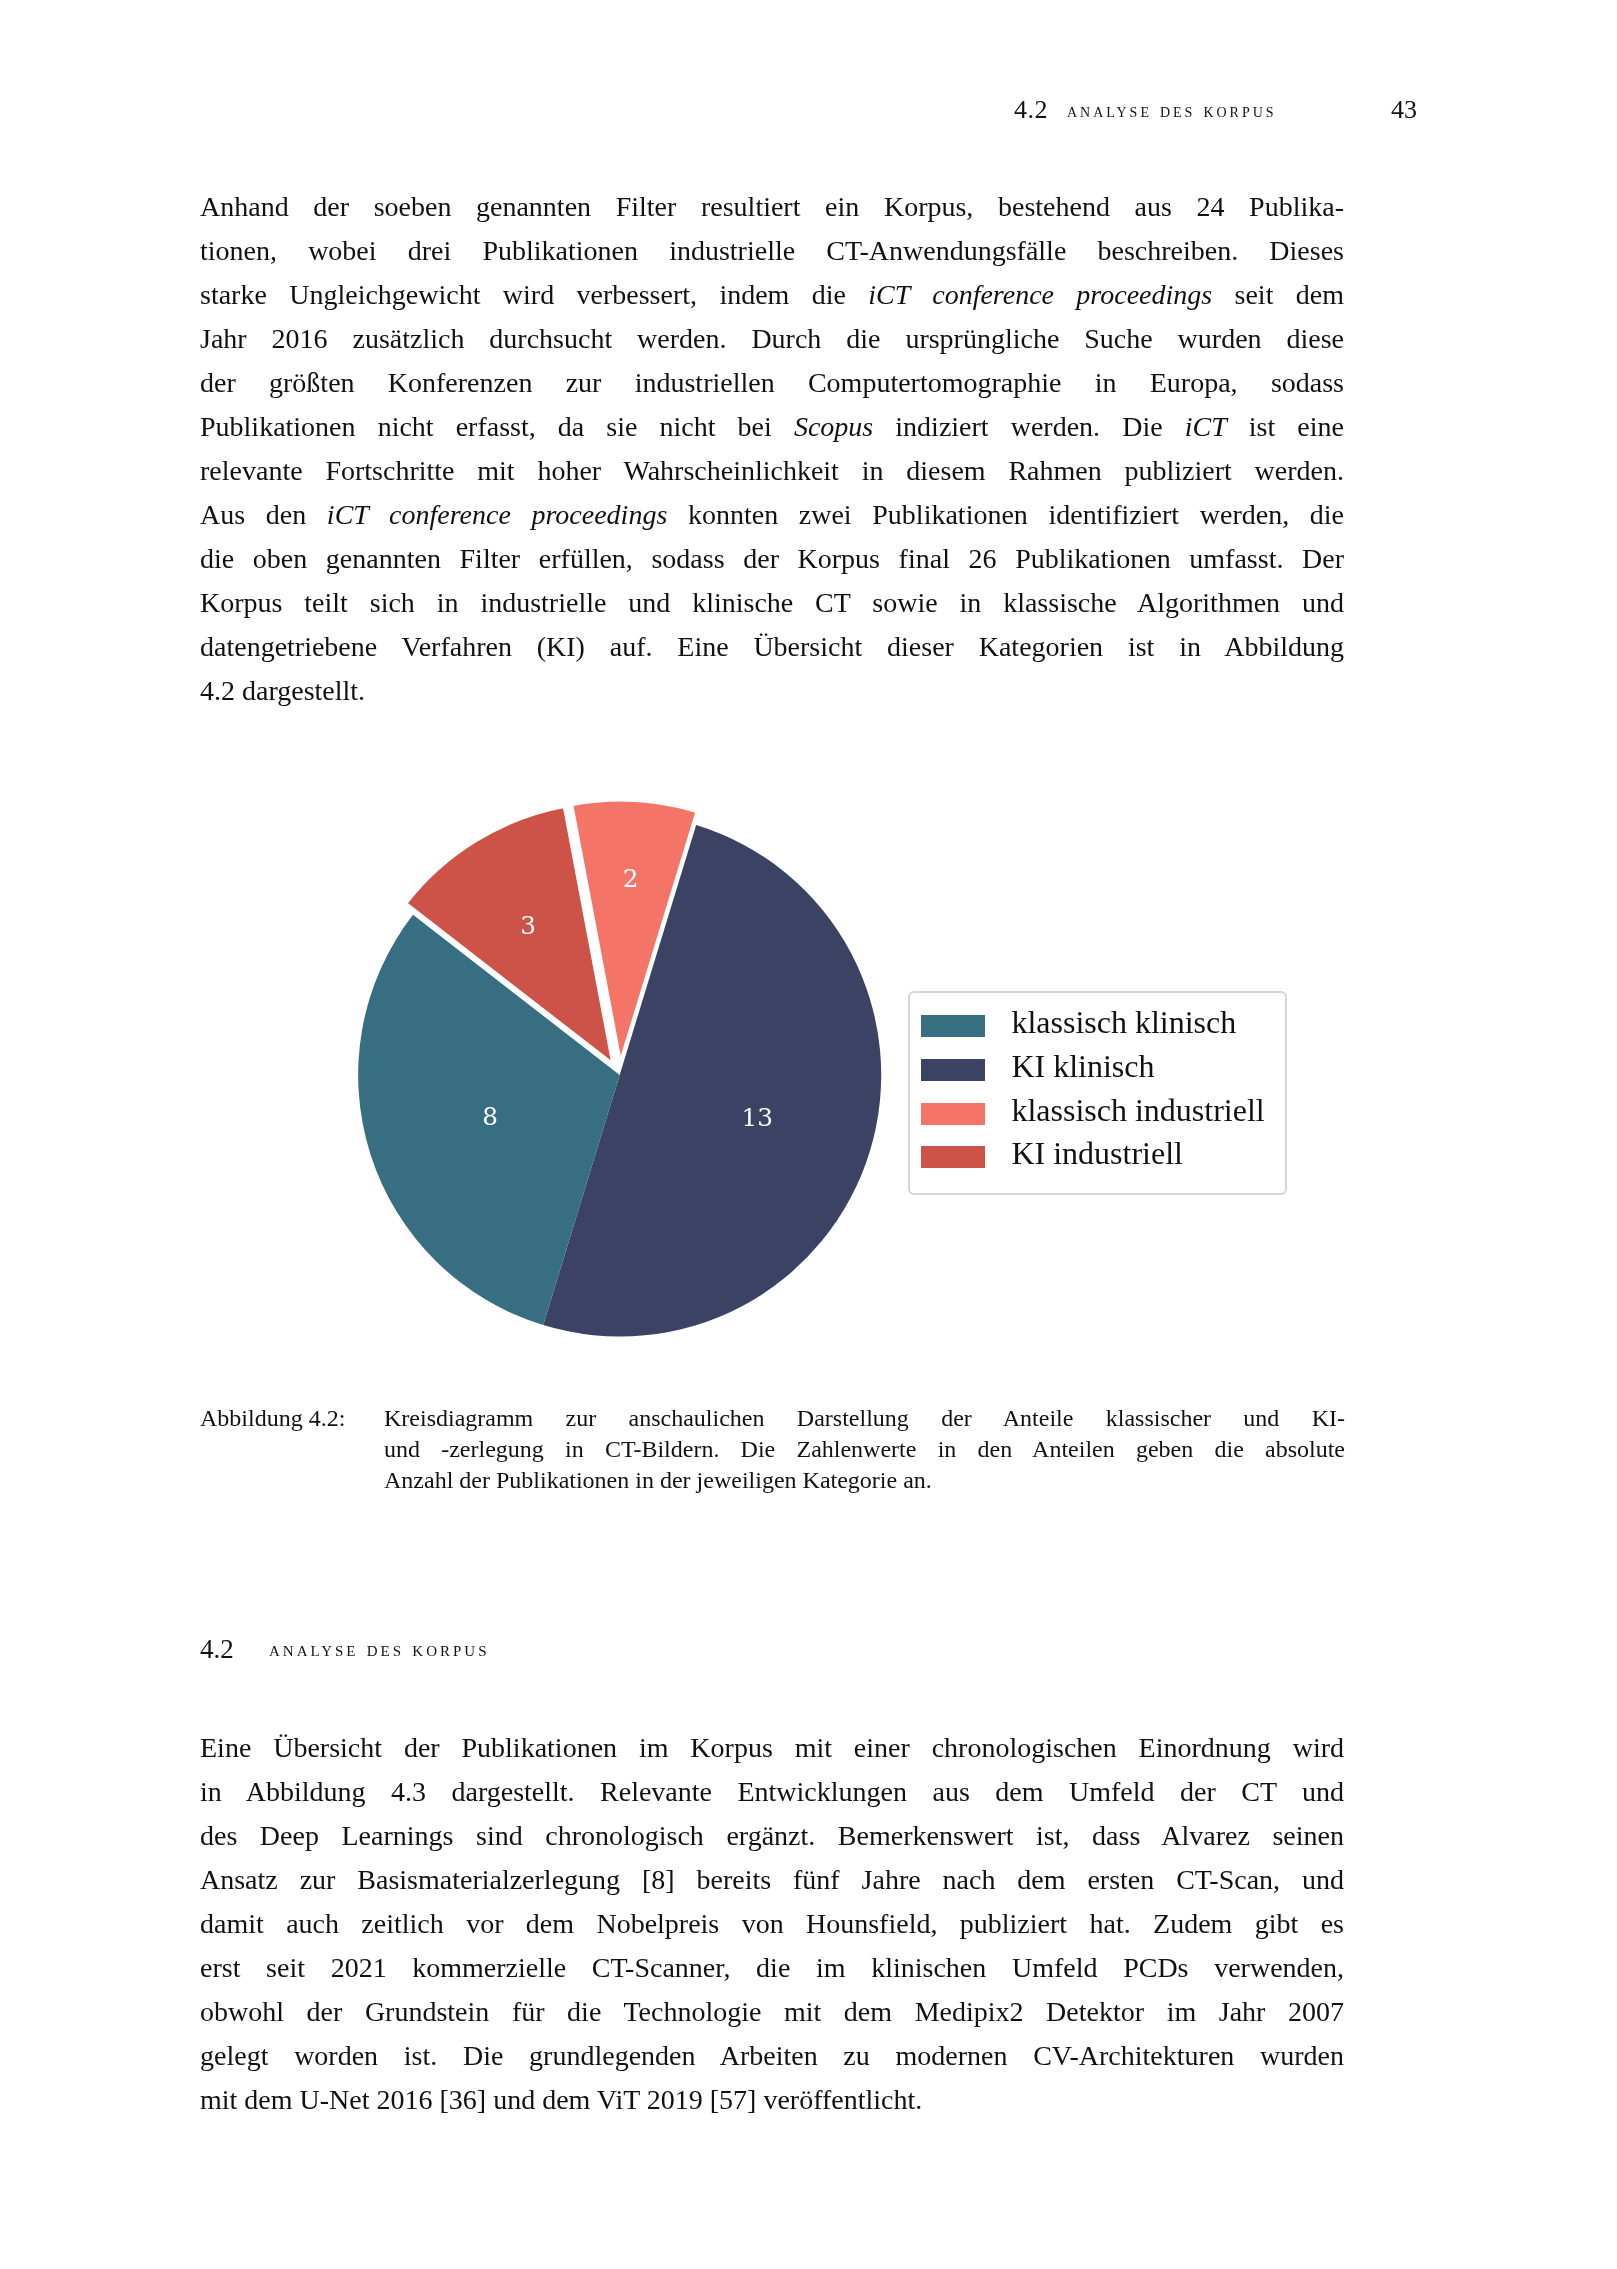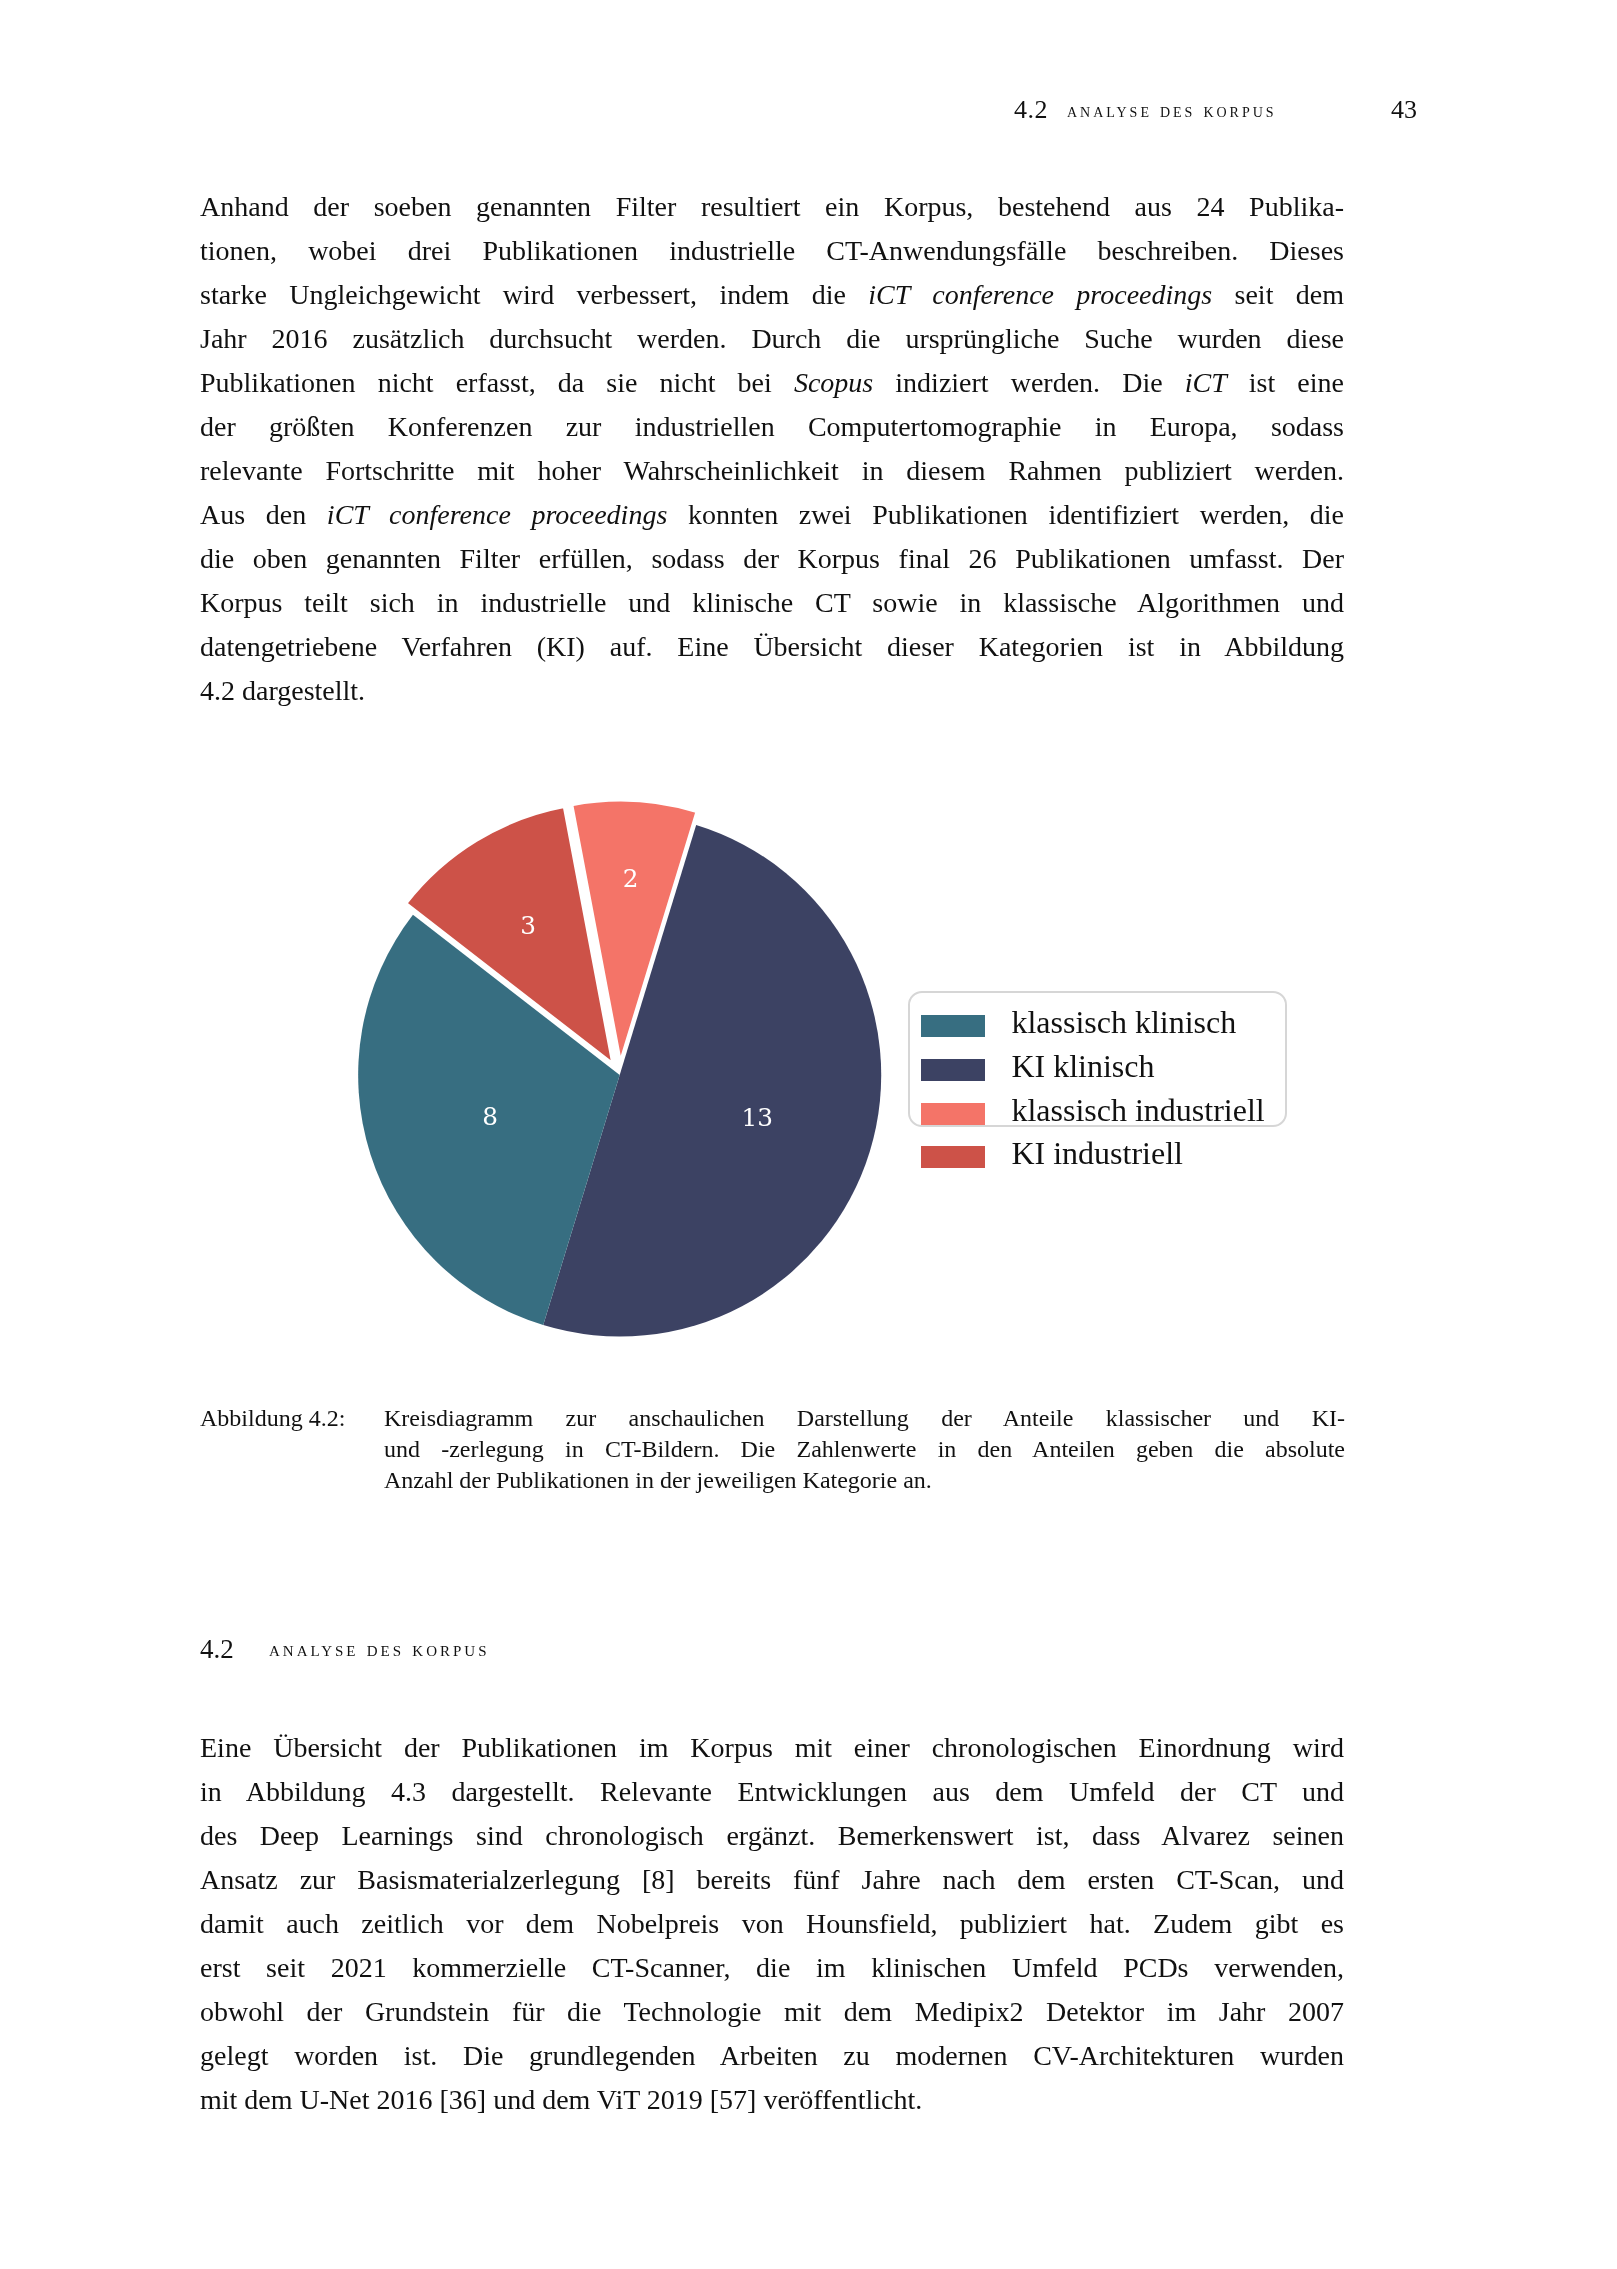--- a/index.html
+++ b/index.html
@@ -9,22 +9,22 @@
   .rh-num { position: absolute; left: 63px; top: 0; font-size: 26px; letter-spacing: 0.5px; }
   .rh-title { position: absolute; left: 116px; top: 3.8px; font-size: 20px; letter-spacing: 3px; font-variant: small-caps; text-transform: lowercase; }
   .rh-page { position: absolute; left: 440px; top: 0; font-size: 26px; }
   .para { position: absolute; left: 200px; width: 1144px; font-size: 28px; line-height: 44px; text-align: justify; }
   .para .line { display: block; white-space: nowrap; text-align: justify; text-align-last: justify; }
   .para .line.last { text-align-last: left; }
   .para i { font-style: italic; }
   .p1 { top: 185px; }
   .p2 { top: 1726px; }
   .figure { position: absolute; left: 342px; top: 761px; width: 951px; height: 590px; }
-  .legend { position: absolute; left: 566px; top: 230px; width: 379px; height: 136px;
-            border: 2.4px solid #d6d6d6; border-radius: 14px; background: #fff; box-sizing: border-box; }
+  .legend { position: absolute; left: 566px; top: 230px; width: 379px; height: 204px;
+            border: 2.4px solid #d6d6d6; border-radius: 6px; background: #fff; box-sizing: border-box; }
   .legend-item { position: absolute; left: 11.4px; height: 28.5px; width: 361px; }
   .legend-swatch { position: absolute; left: 0; top: 4.8px; width: 64px; height: 22px; }
   .legend-label { position: absolute; left: 90px; top: -5.7px; font-size: 32px; white-space: nowrap; }
   .caption { position: absolute; left: 200px; top: 1403px; width: 1144px; font-size: 24px; line-height: 31px; }
   .cap-label { position: absolute; left: 0; top: 0; white-space: nowrap; }
   .cap-text { position: absolute; left: 184px; top: 0; width: 961px; }
   .cap-text .line { display: block; white-space: nowrap; text-align: justify; text-align-last: justify; }
   .cap-text .line.last { text-align-last: left; }
   .section-heading { position: absolute; top: 1634px; left: 200px; height: 38px; }
   .sh-num { position: absolute; left: 0; top: 0; font-size: 27px; }
@@ -38,22 +38,22 @@
   <span class="rh-num">4.2</span>
   <span class="rh-title">Analyse des Korpus</span>
   <span class="rh-page">43</span>
 </div>
 
 <div class="para p1">
     <span class="line">Anhand der soeben genannten Filter resultiert ein Korpus, bestehend aus 24 Publika-</span>
     <span class="line">tionen, wobei drei Publikationen industrielle CT-Anwendungsfälle beschreiben. Dieses</span>
     <span class="line">starke Ungleichgewicht wird verbessert, indem die <i>iCT conference proceedings</i> seit dem</span>
     <span class="line">Jahr 2016 zusätzlich durchsucht werden. Durch die ursprüngliche Suche wurden diese</span>
+    <span class="line">der größten Konferenzen zur industriellen Computertomographie in Europa, sodass</span>
     <span class="line">Publikationen nicht erfasst, da sie nicht bei <i>Scopus</i> indiziert werden. Die <i>iCT</i> ist eine</span>
-    <span class="line">der größten Konferenzen zur industriellen Computertomographie in Europa, sodass</span>
     <span class="line">relevante Fortschritte mit hoher Wahrscheinlichkeit in diesem Rahmen publiziert werden.</span>
     <span class="line">Aus den <i>iCT conference proceedings</i> konnten zwei Publikationen identifiziert werden, die</span>
     <span class="line">die oben genannten Filter erfüllen, sodass der Korpus final 26 Publikationen umfasst. Der</span>
     <span class="line">Korpus teilt sich in industrielle und klinische CT sowie in klassische Algorithmen und</span>
     <span class="line">datengetriebene Verfahren (KI) auf. Eine Übersicht dieser Kategorien ist in Abbildung</span>
     <span class="line last">4.2 dargestellt.</span>
   </div>
 
 <div class="figure">
   <svg width="951" height="590" viewBox="0 0 1000 620" style="position:absolute;left:0;top:0;">

